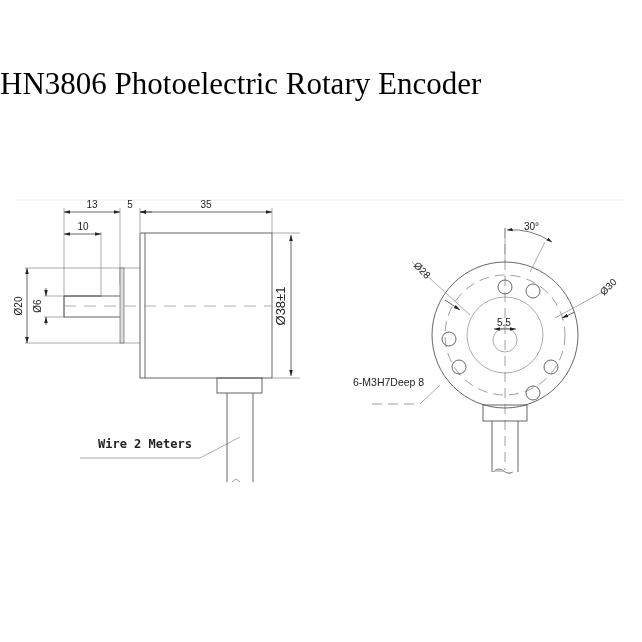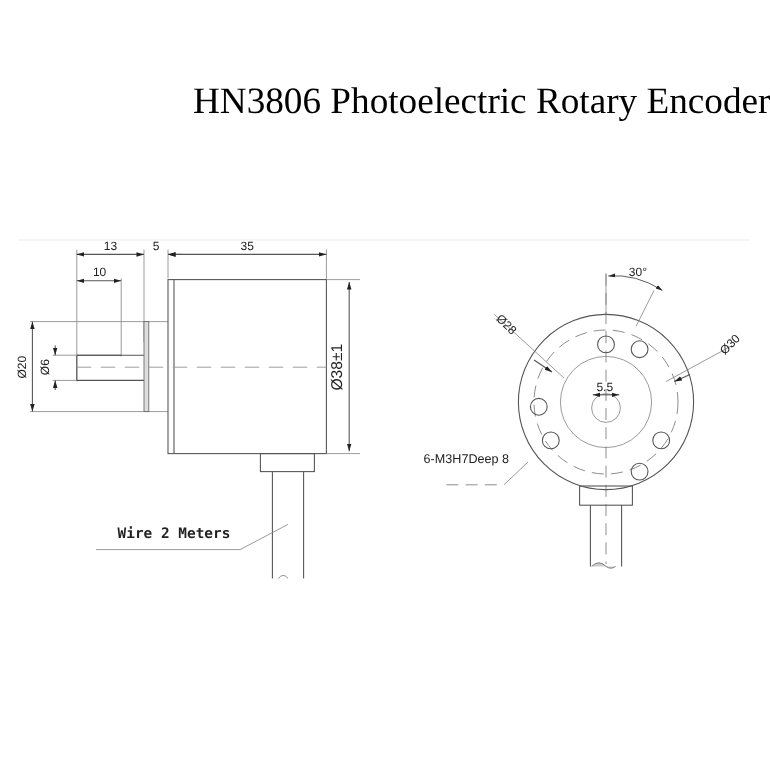--- a/index.html
+++ b/index.html
@@ -1,18 +1,18 @@
 <!DOCTYPE html>
 <html><head>
 <meta charset="utf-8">
 <style>
   html, body { margin:0; padding:0; background:#ffffff; }
   body { width:642px; height:642px; position:relative; overflow:hidden; }
   .title {
-    position:absolute; left:0; top:66px; width:642px; text-align:right;
+    position:absolute; left:0; top:66px; width:642px; text-align:left;
     font-family:"Liberation Serif", "DejaVu Serif", serif;
     font-size:31px; color:#000; letter-spacing:0px;
   }
   svg { position:absolute; left:0; top:0; }
   .dim { font-family:"Liberation Sans", "DejaVu Sans", sans-serif; font-size:10px; fill:#222; }
   .mono { font-family:"DejaVu Sans Mono", "Liberation Mono", monospace; font-size:12px; fill:#222; font-weight:bold; }
   .ln { stroke:#555; stroke-width:0.9; fill:none; }
   .thin { stroke:#888; stroke-width:0.7; fill:none; }
   .dash { stroke:#999; stroke-width:0.8; fill:none; stroke-dasharray:12 8; }
   .dash2 { stroke:#888; stroke-width:0.8; fill:none; stroke-dasharray:10 6; }

